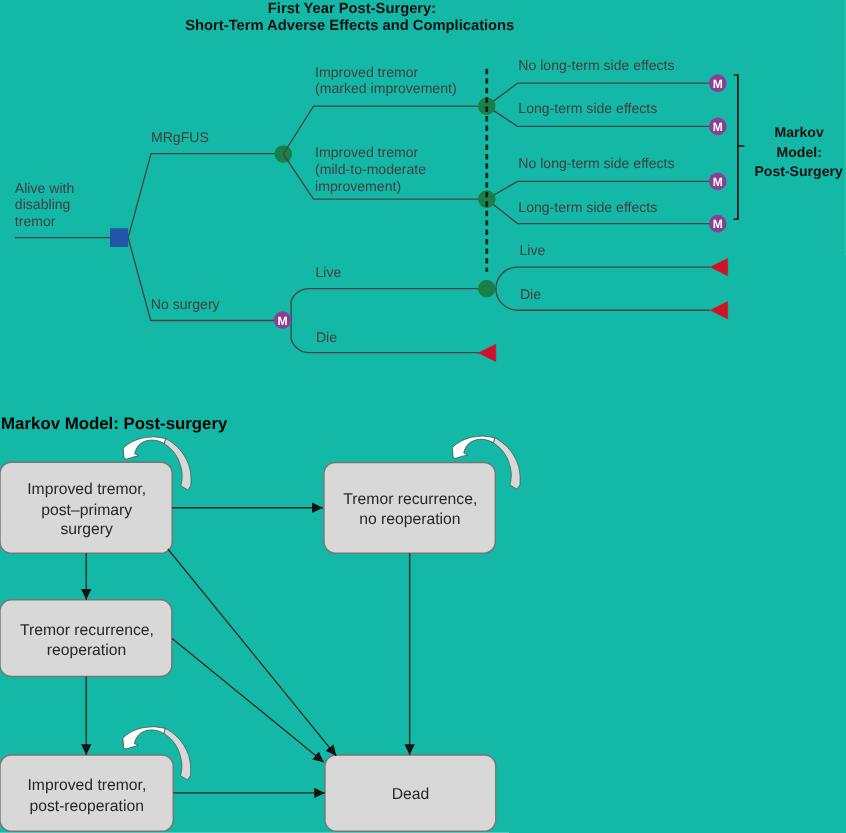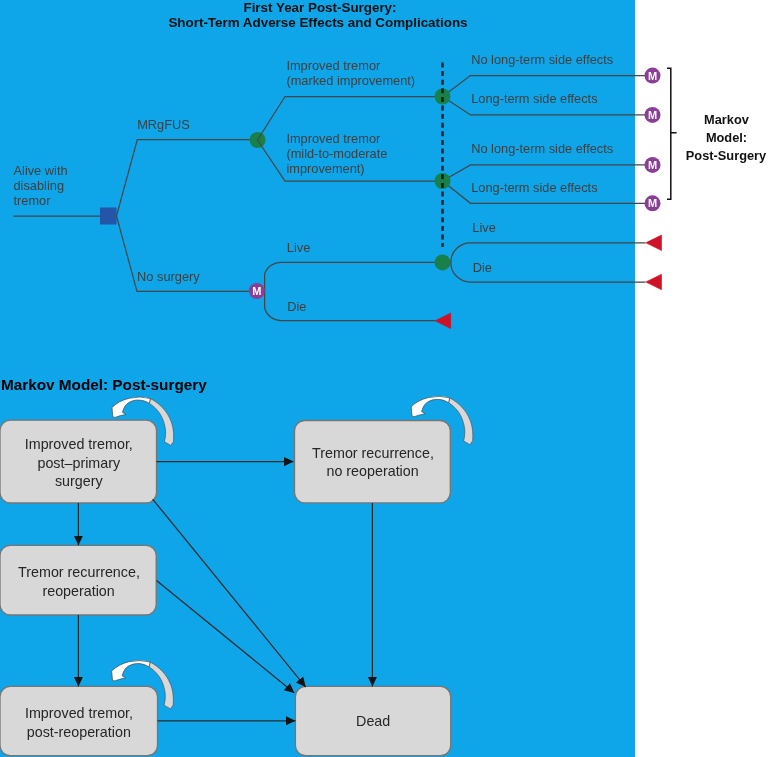--- a/index.html
+++ b/index.html
@@ -1,20 +1,20 @@
 <!DOCTYPE html>
 <html><head>
 <meta charset="utf-8">
 <title>Decision Tree and Markov Model</title>
 <style>
   html,body{margin:0;padding:0;background:#ffffff;}
   body{width:769px;height:757px;overflow:hidden;
        font-family:"Liberation Sans",sans-serif;
        -webkit-font-smoothing:antialiased;}
-  #root{position:relative;width:635px;height:757px;background:#0ea5e9;}
+  #root{position:relative;width:769px;height:757px;background:#14b8a6;}
   svg{display:block;position:absolute;left:0;top:0;}
   text{font-family:"Liberation Sans",sans-serif;}
   .tlab{font-size:12.8px;fill:#404040;}
   .ttitle{font-size:13.4px;font-weight:bold;fill:#111;}
   .bracketlab{font-size:12.8px;font-weight:bold;fill:#111;}
   .mheading{font-size:15.3px;font-weight:bold;fill:#000;}
   .boxlab{font-size:14.3px;fill:#262626;}
   .mletter{font-size:11px;font-weight:bold;fill:#ffffff;}
   .lnk{fill:none;stroke:#464646;stroke-width:1.25;}
   .arrowline{fill:none;stroke:#2b2b2b;stroke-width:1.25;}

